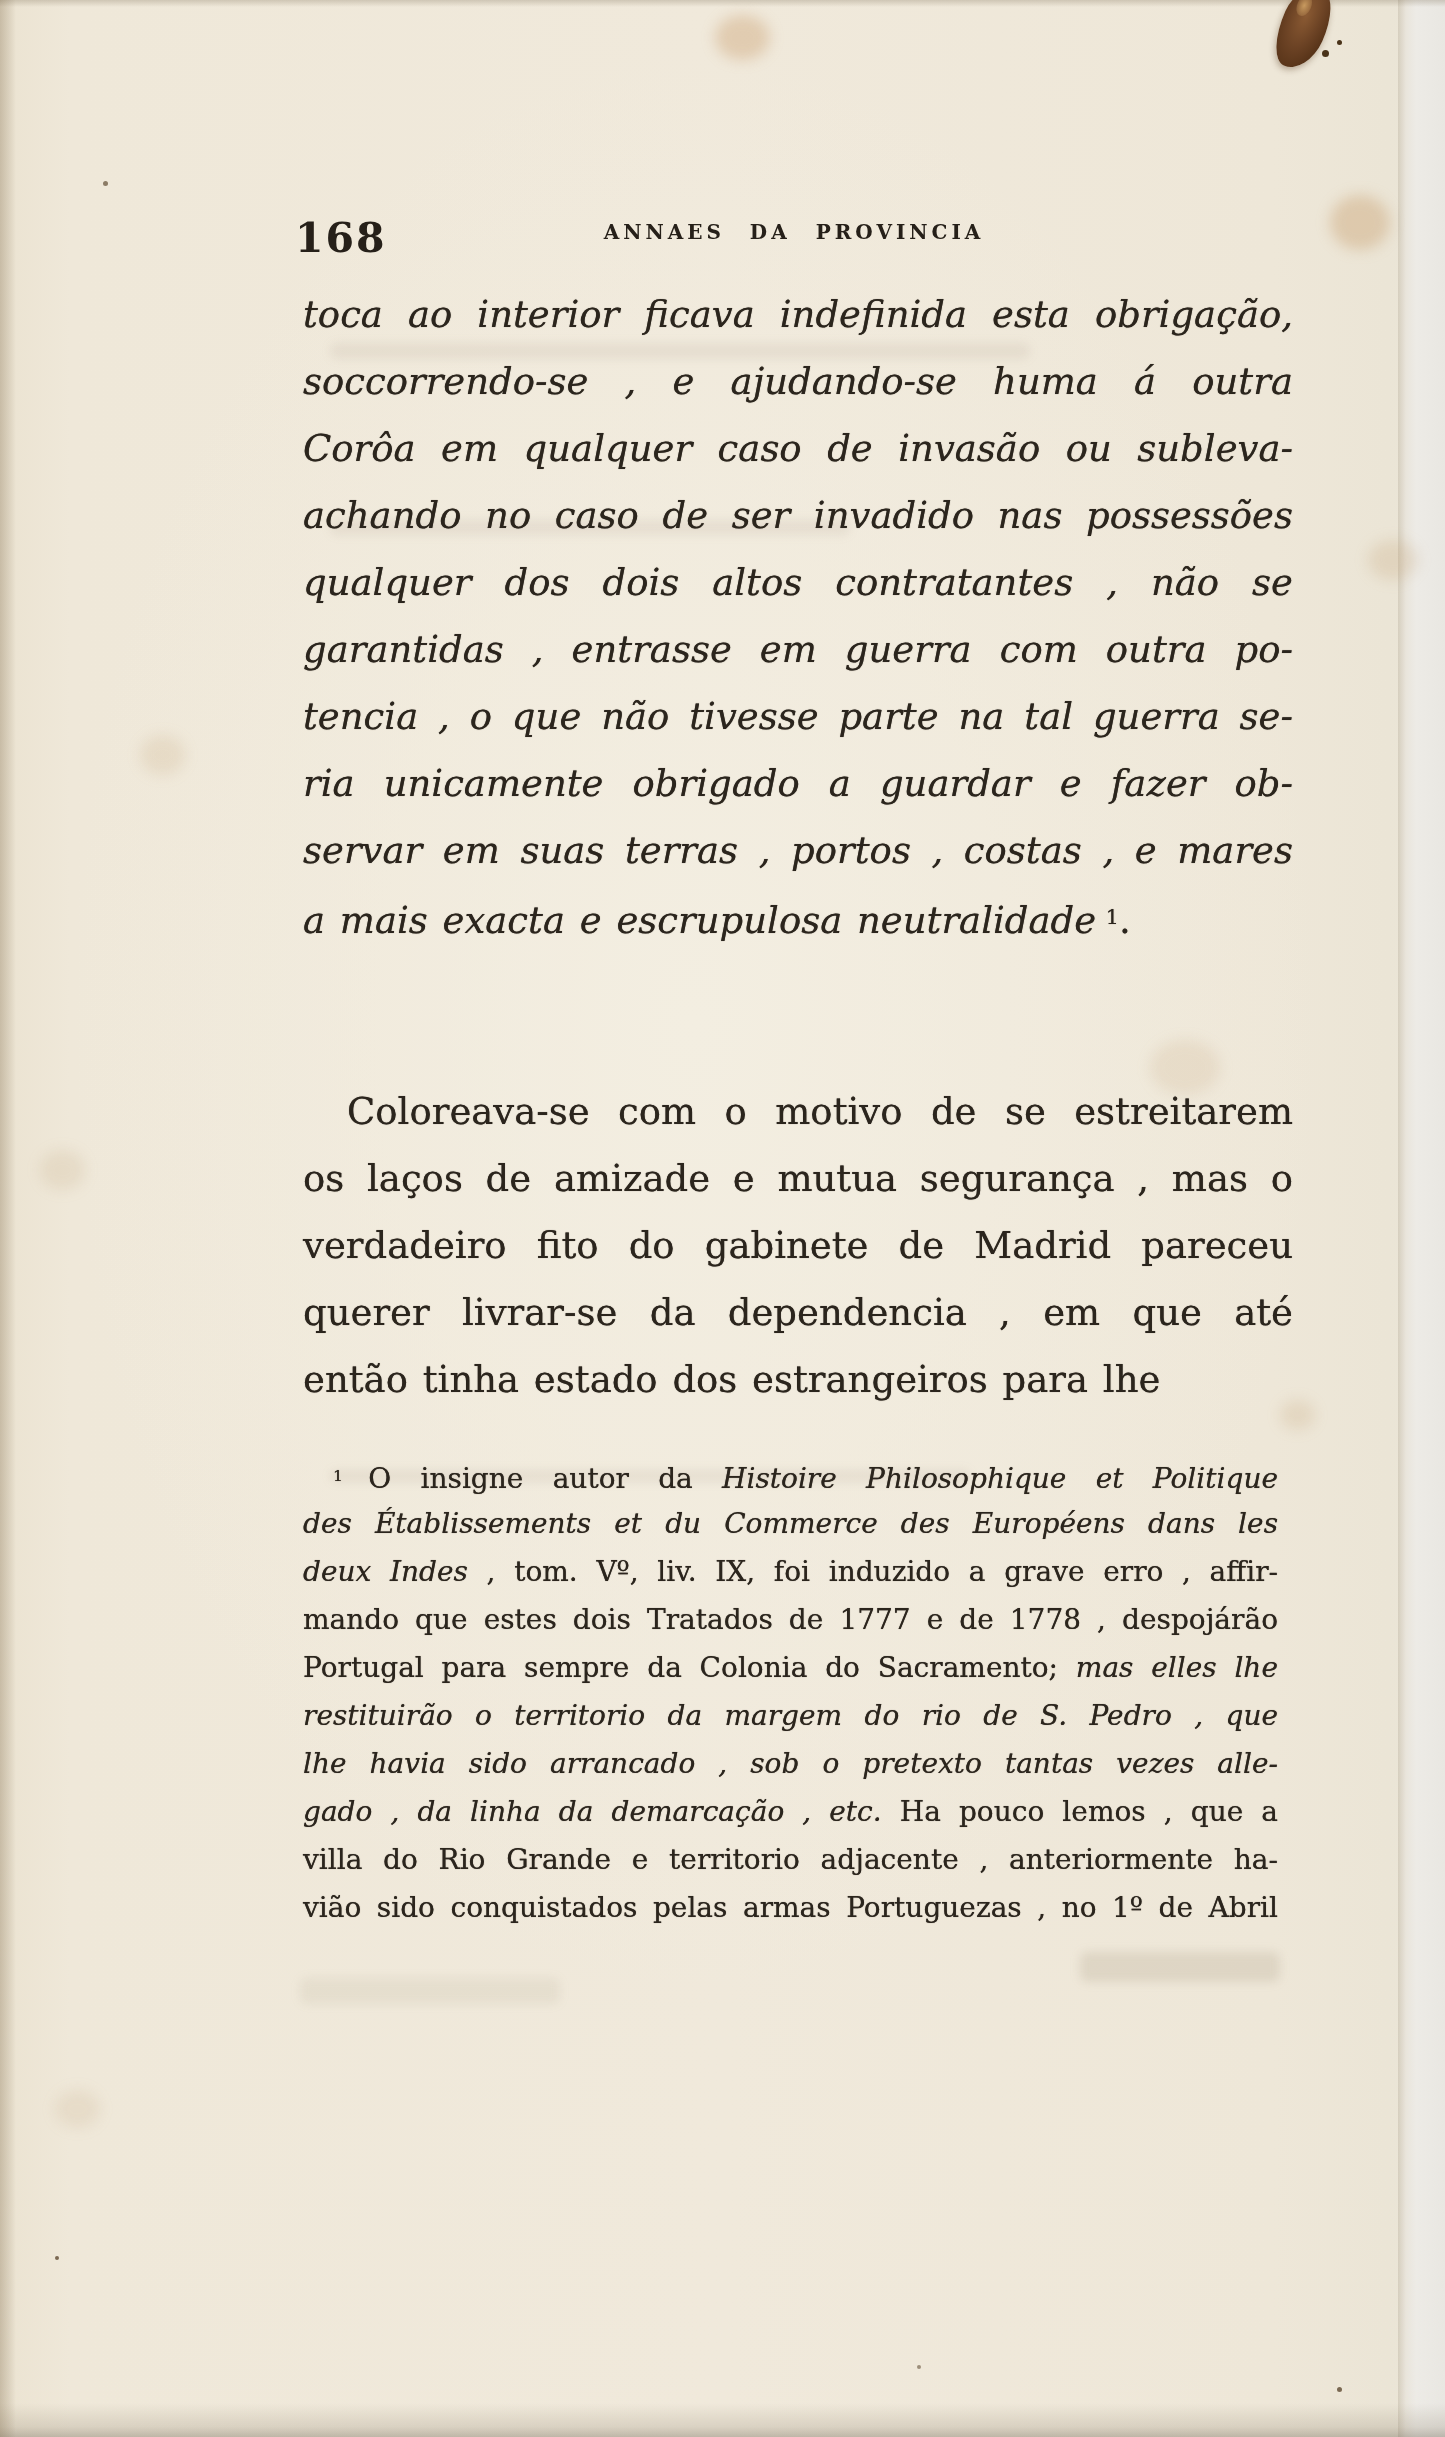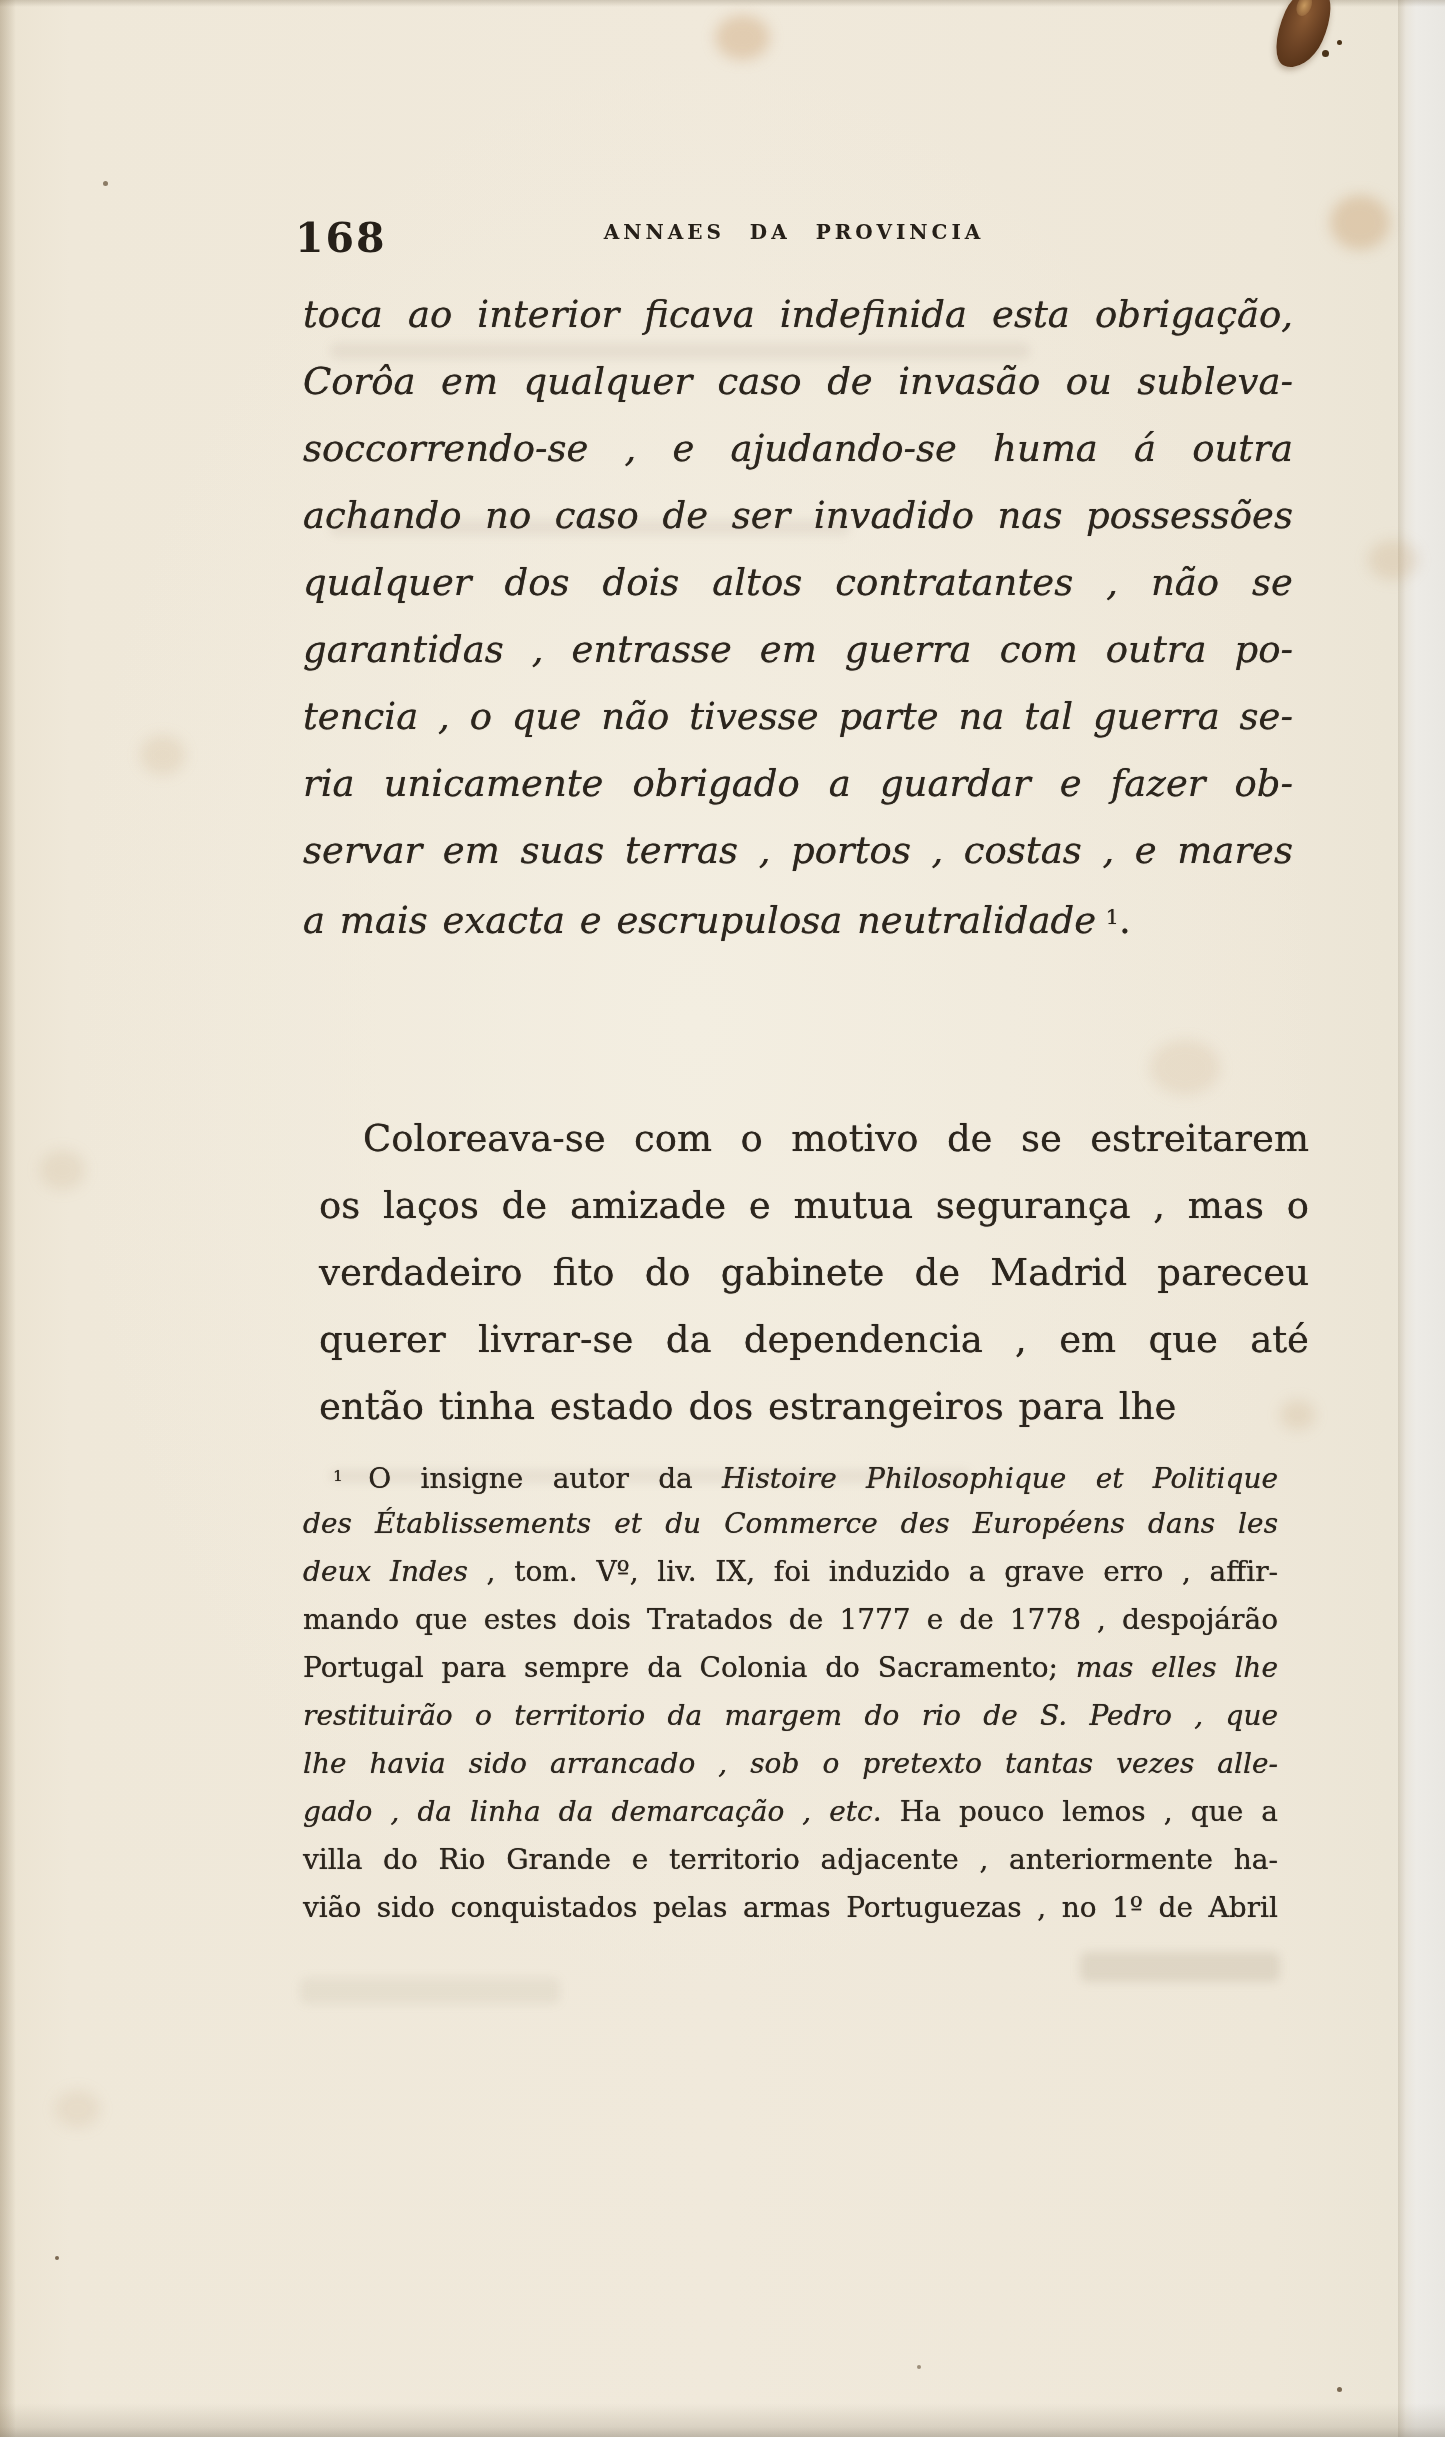--- a/index.html
+++ b/index.html
@@ -31,21 +31,21 @@
   .speck{position:absolute;border-radius:50%;background:#4a3319;}
   .stain{position:absolute;border-radius:50%;filter:blur(7px);}
   
   .header{position:absolute;left:295px;top:214px;width:998px;height:50px;}
   .pagenum{position:absolute;left:0;top:0;font-size:41px;font-weight:bold;letter-spacing:2px;color:#262019;text-align:right;}
   .runtitle{position:absolute;left:0;top:6px;width:100%;text-align:center;
     font-size:20px;font-weight:bold;letter-spacing:4px;word-spacing:14px;color:#262019;}
   
   .block{position:absolute;left:303px;color:#2b251d;text-shadow:0 0 .7px rgba(43,37,29,.85);}
   .para1{top:281px;width:990px;font-size:37px;}
-  .para2{top:1105px;width:990px;font-size:37px;margin-left:16px;}
+  .para2{top:1078px;width:990px;font-size:37px;}
   .footnote{top:1442px;width:975px;font-size:28px;}
   .para1 .tline,.para2 .tline{height:67px;line-height:67px;}
   .footnote .tline{height:48px;line-height:68px;}
   .tline{white-space:normal;word-spacing:3px;}
   .just{text-align:justify;text-align-last:justify;}
   .ind1{text-indent:44px;}
   .ind2{text-indent:30px;}
   .s-i{font-style:italic;}
   .s-r{font-style:normal;}
   .s-sup{font-size:.56em;vertical-align:.42em;font-style:normal;}
@@ -85,22 +85,22 @@
   <div class="ghost" style="left:1080px;top:1952px;width:200px;height:30px;background:rgba(150,135,108,.18);"></div>
   <div class="ghost" style="left:300px;top:1978px;width:260px;height:26px;background:rgba(150,135,108,.10);"></div>
 
   <div class="header">
     <div class="pagenum">168</div>
     <div class="runtitle">ANNAES DA PROVINCIA</div>
   </div>
 
   <div class="block para1">
       <div class="tline just"><span class="s-i">toca ao interior ficava indefinida esta obrigação,</span></div>
+      <div class="tline just"><span class="s-i">soccorrendo-se , e ajudando-se huma á outra</span></div>
       <div class="tline just"><span class="s-i">Corôa em qualquer caso de invasão ou subleva-</span></div>
-      <div class="tline just"><span class="s-i">soccorrendo-se , e ajudando-se huma á outra</span></div>
       <div class="tline just"><span class="s-i">achando no caso de ser invadido nas possessões</span></div>
       <div class="tline just"><span class="s-i">qualquer dos dois altos contratantes , não se</span></div>
       <div class="tline just"><span class="s-i">garantidas , entrasse em guerra com outra po-</span></div>
       <div class="tline just"><span class="s-i">tencia , o que não tivesse parte na tal guerra se-</span></div>
       <div class="tline just"><span class="s-i">ria unicamente obrigado a guardar e fazer ob-</span></div>
       <div class="tline just"><span class="s-i">servar em suas terras , portos , costas , e mares</span></div>
       <div class="tline"><span class="s-i">a mais exacta e escrupulosa neutralidade</span><span class="s-sup"> 1</span><span class="s-r">.</span></div>
     </div>
   <div class="block para2">
       <div class="tline just ind1"><span class="s-r">Coloreava-se com o motivo de se estreitarem</span></div>

